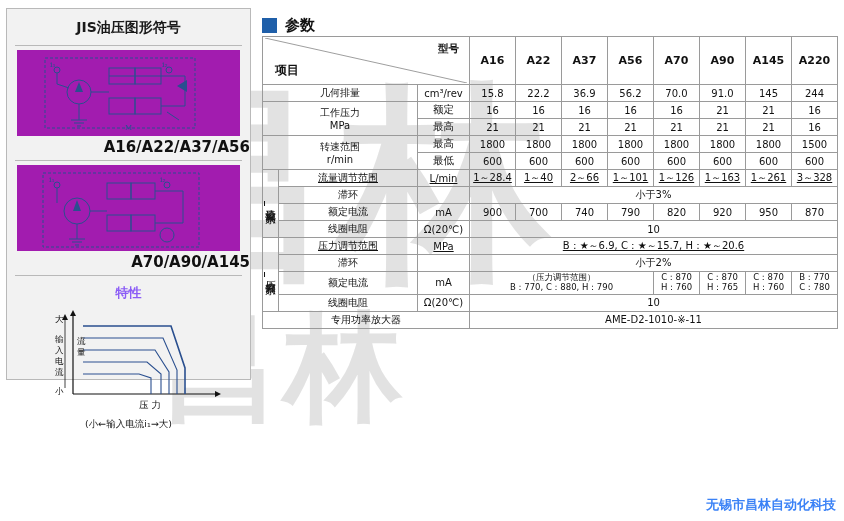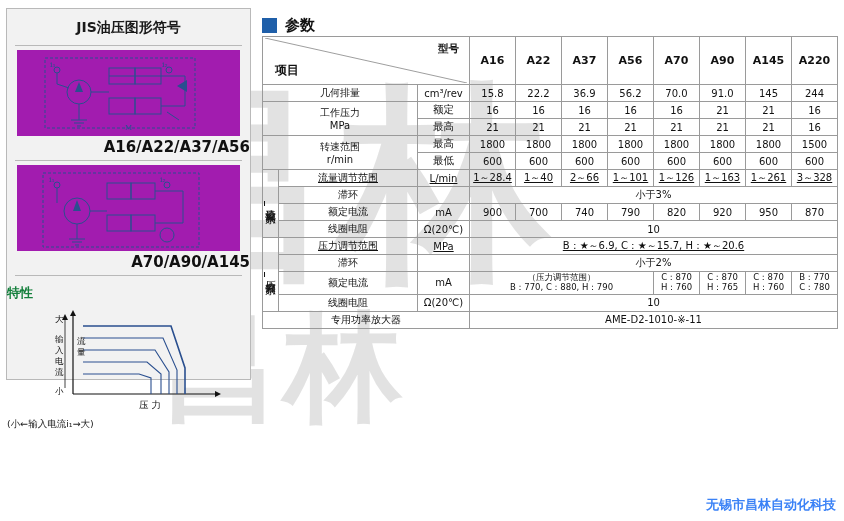--- a/index.html
+++ b/index.html
@@ -71,33 +71,34 @@
   }
   .lp-caption {
     text-align: right;
     font-size: 15px;
     color: #111;
     font-weight: bold;
     font-family: "DejaVu Sans", sans-serif;
     margin-top: 2px;
   }
   .lp-sub-title {
-    text-align: left;
+    text-align: center;
     font-size: 13px;
     font-weight: bold;
-    color: #15803d;
+    color: #8b5cf6;
     font-family: "DejaVu Sans", sans-serif;
     padding: 4px 0 2px;
   }
   .chart-box {
     position: relative;
     margin: 4px 14px 0 14px;
     height: 108px;
   }
   .lp-footnote {
+    text-align: center;
     font-size: 9.5px;
     color: #222;
     font-family: "DejaVu Sans", sans-serif;
     margin-top: 2px;
   }
 
   
   .param-header {
     position: absolute;
     left: 262px; top: 16px;

